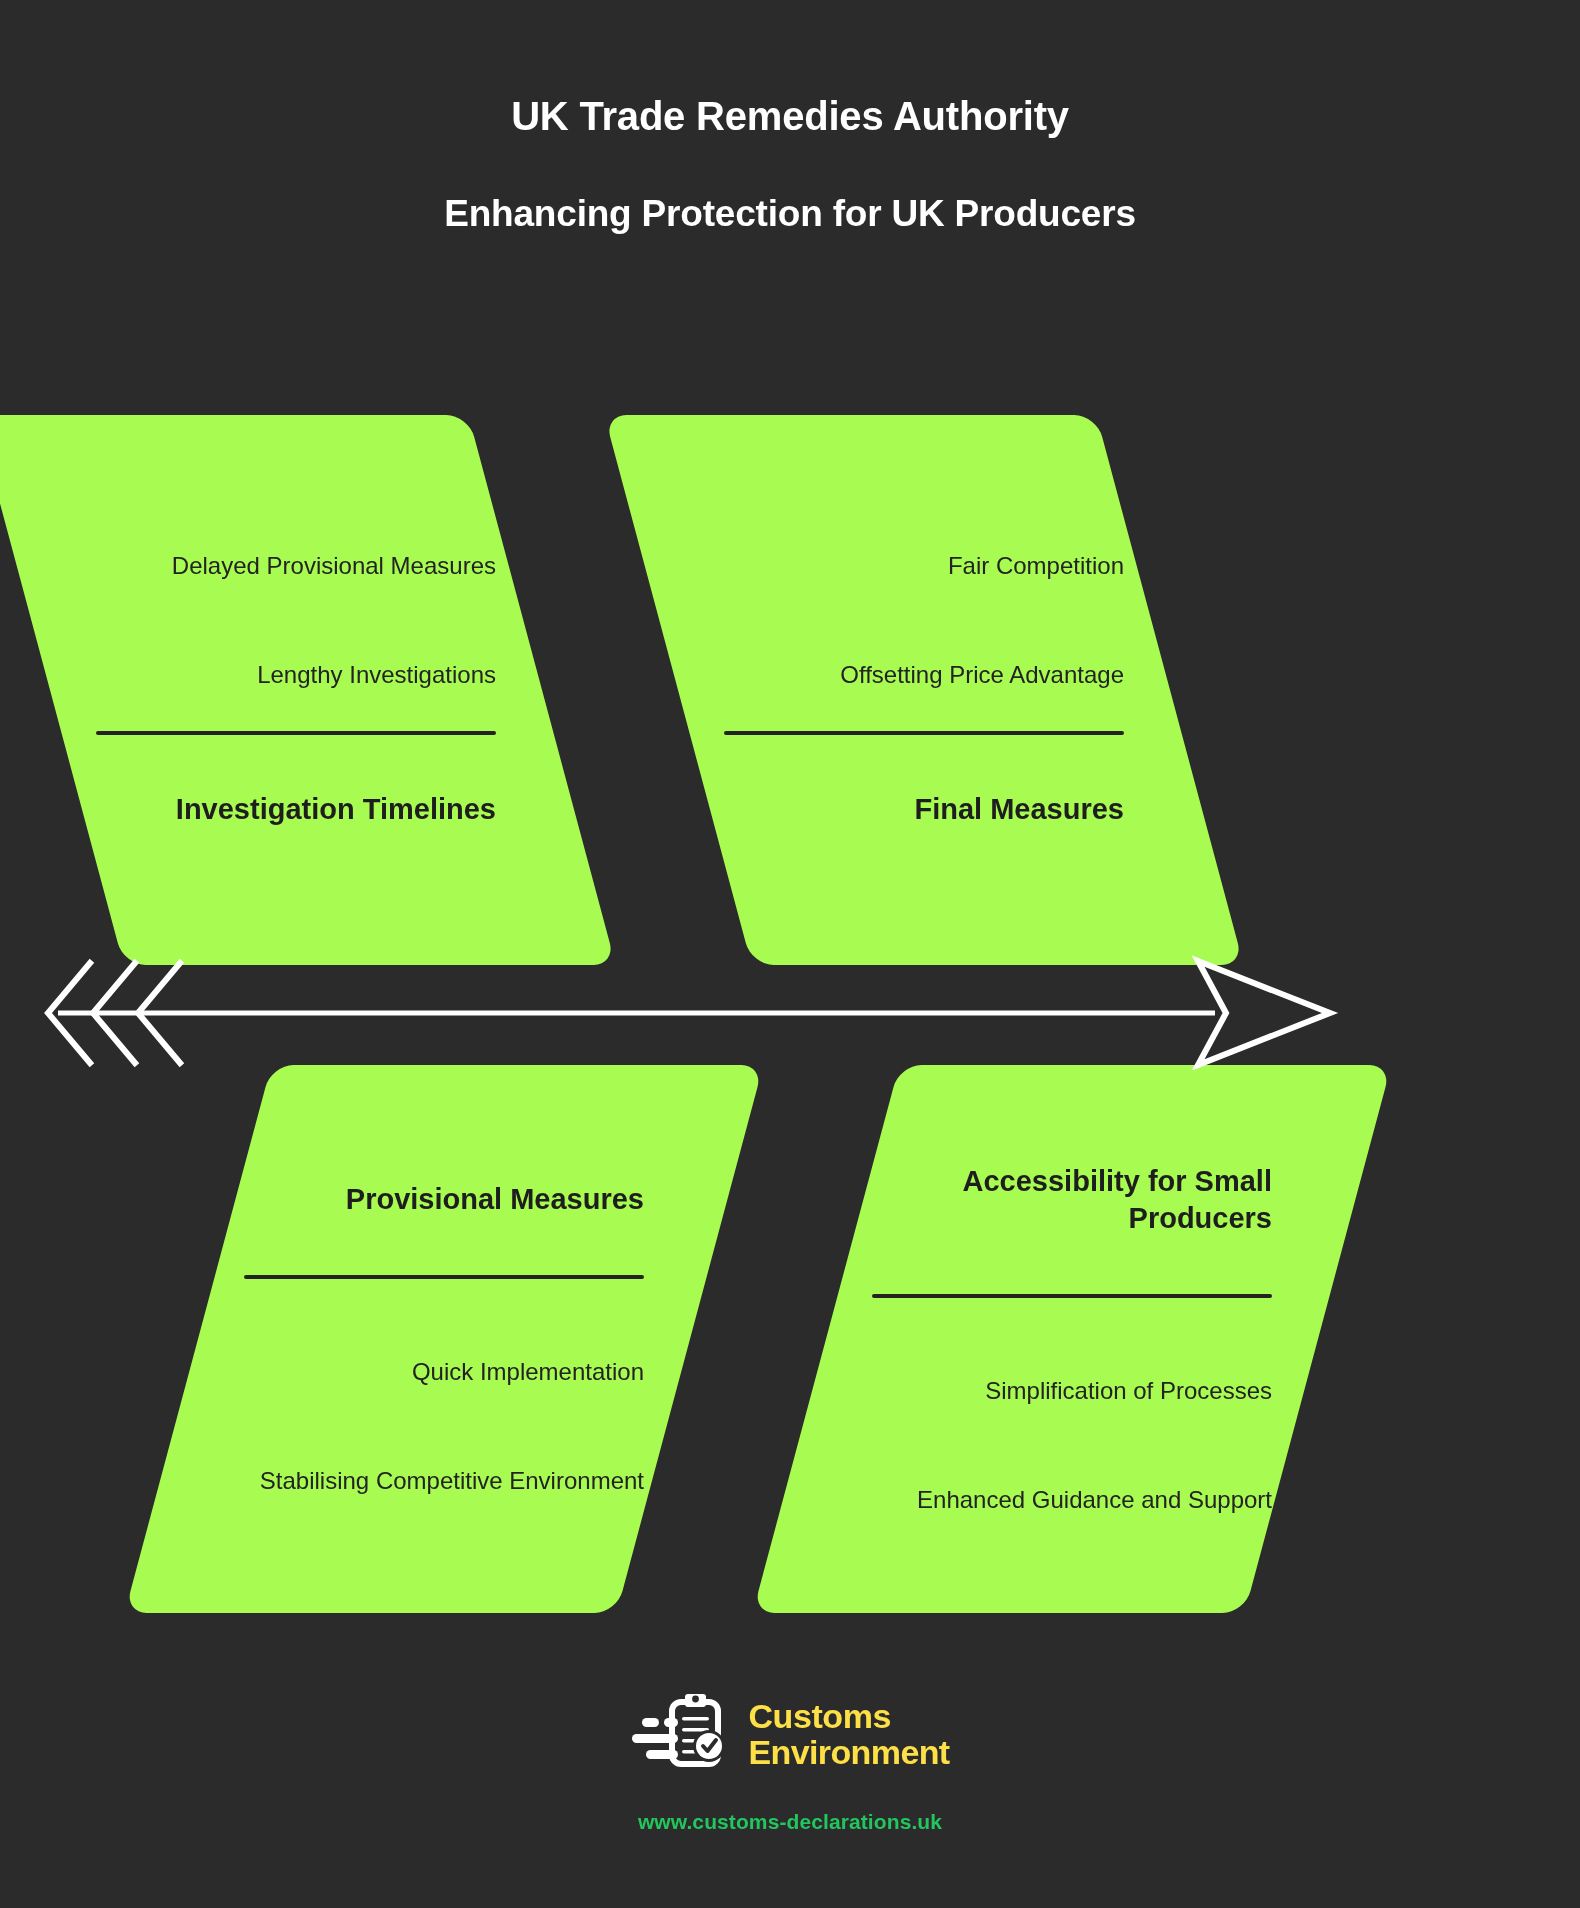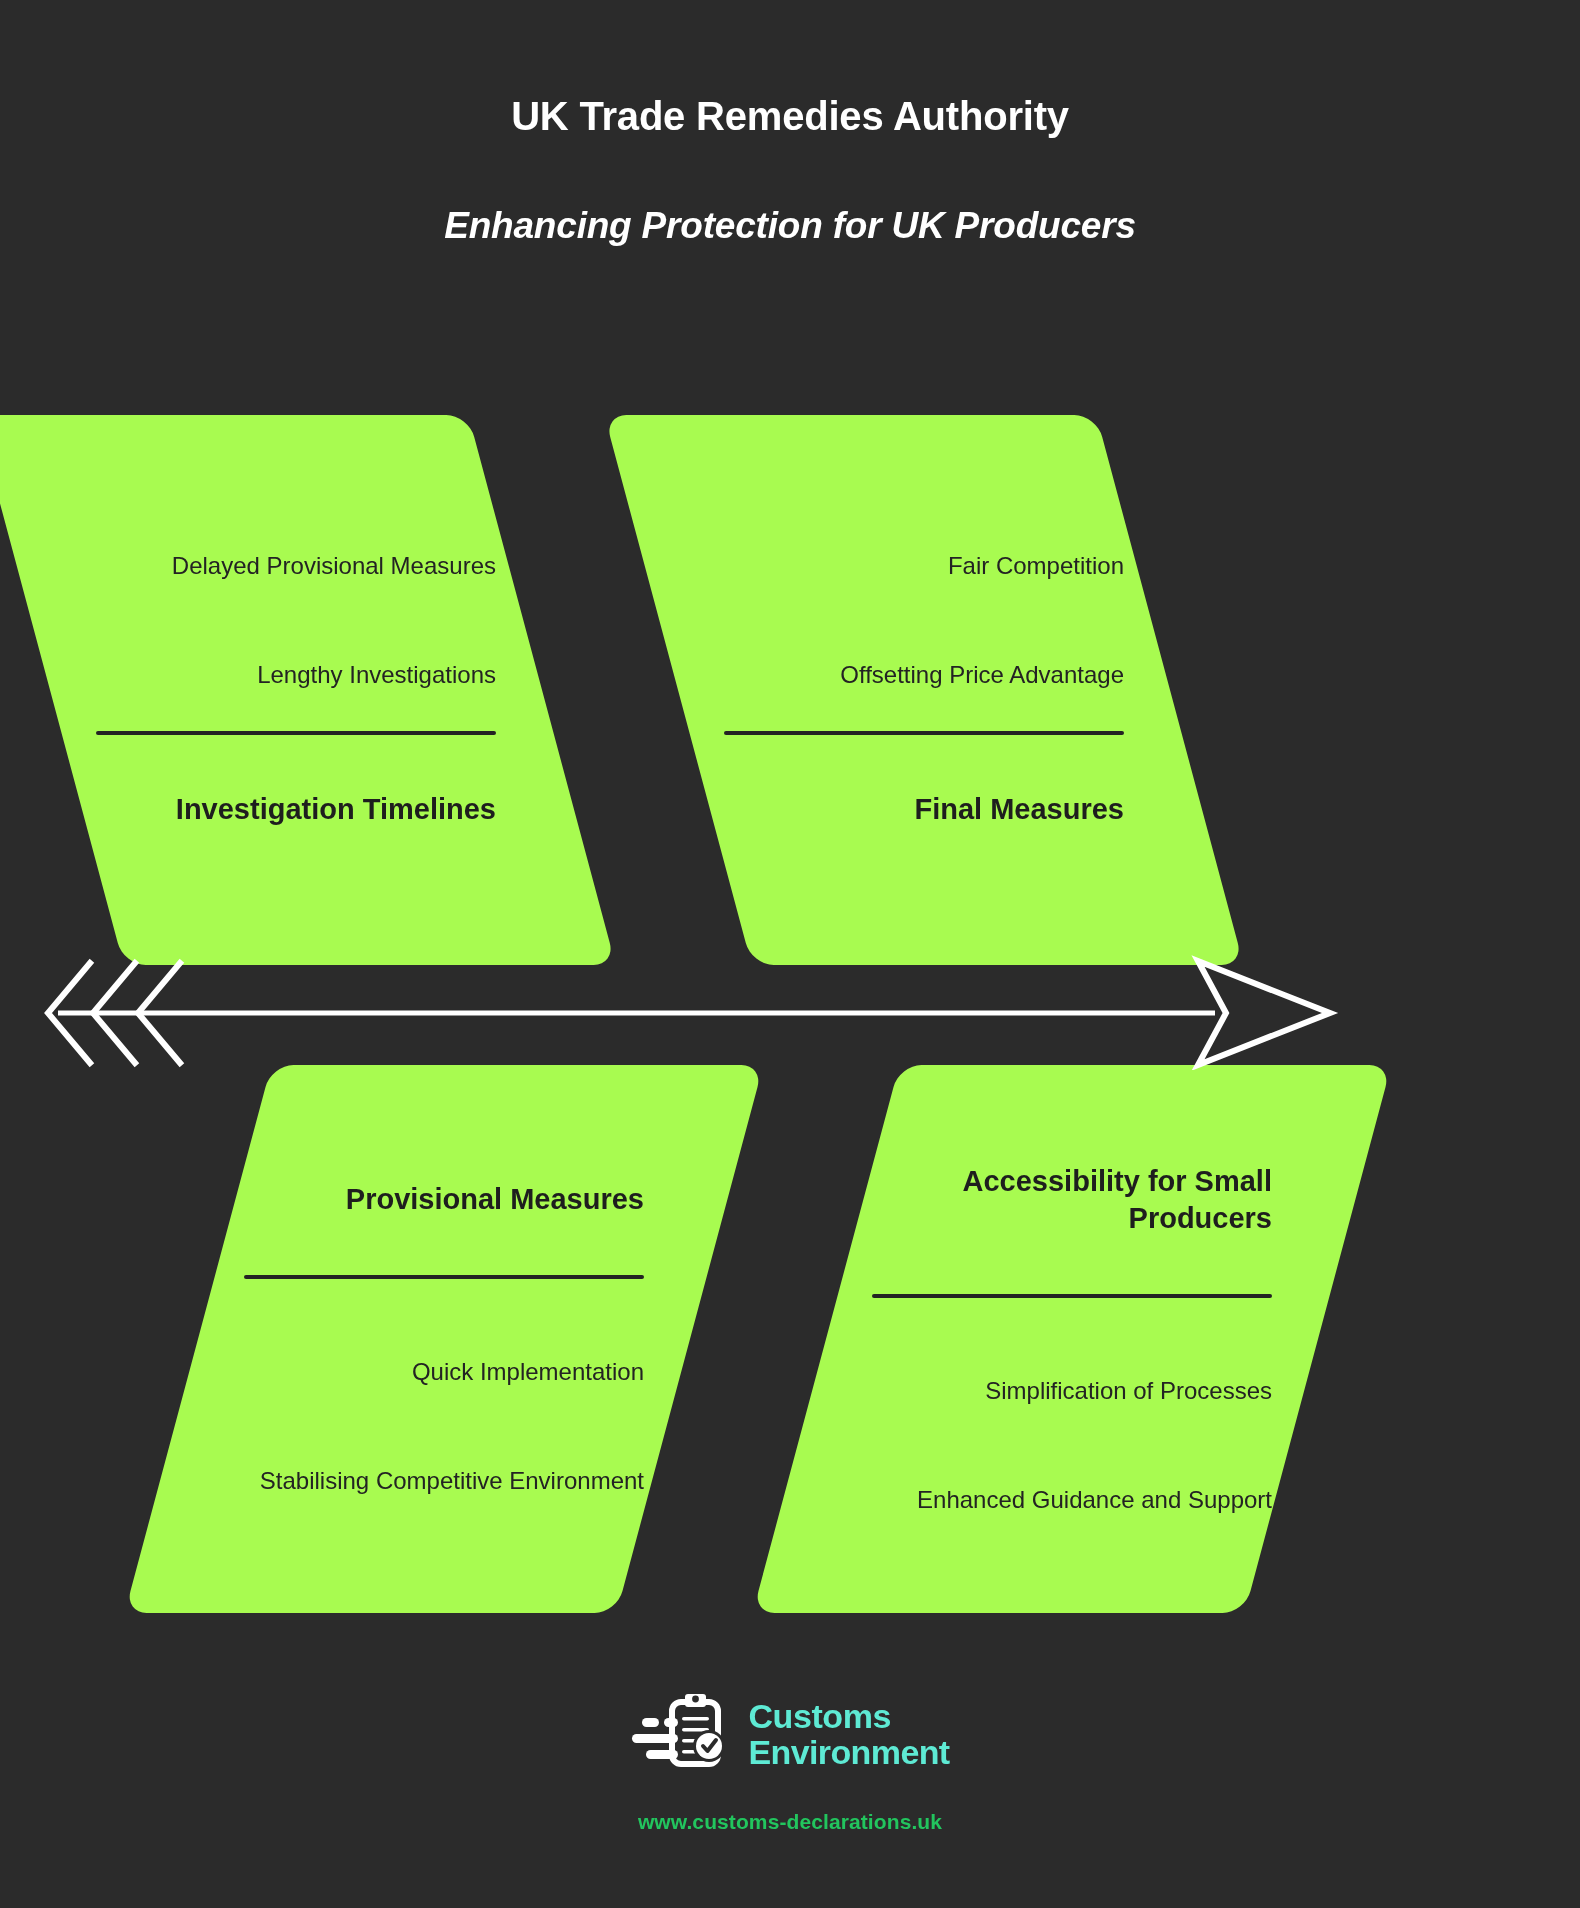--- a/index.html
+++ b/index.html
@@ -32,24 +32,23 @@
     font-weight: bold;
     letter-spacing: -0.2px;
     margin: 0;
     line-height: 1.2;
   }
   .title-sub {
     color: #ffffff;
     font-size: 37px;
     font-weight: bold;
     letter-spacing: -0.2px;
-    margin: 16px;
+    margin: 4px;
     padding-top: 48px;
     line-height: 1.2;
-    font-style: italic;
   }
 
   
   .panel {
     position: absolute;
     background: #a8fb50;
     border-radius: 22px;
     box-sizing: border-box;
   }
   .panel-skew-down {   
@@ -122,21 +121,21 @@
     text-align: center;
   }
   .logo-row {
     display: inline-flex;
     align-items: center;
     gap: 18px;
   }
   .logo-mark { width: 100px; height: 88px; display: block; }
   .logo-words {
     text-align: left;
-    color: #5eead4;
+    color: #fde047;
     font-weight: bold;
     font-size: 34px;
     line-height: 1.06;
     letter-spacing: -0.4px;
   }
   .logo-line2 { letter-spacing: -0.6px; }
   .footer-url {
     color: #22c55e;
     font-weight: bold;
     font-size: 21px;

